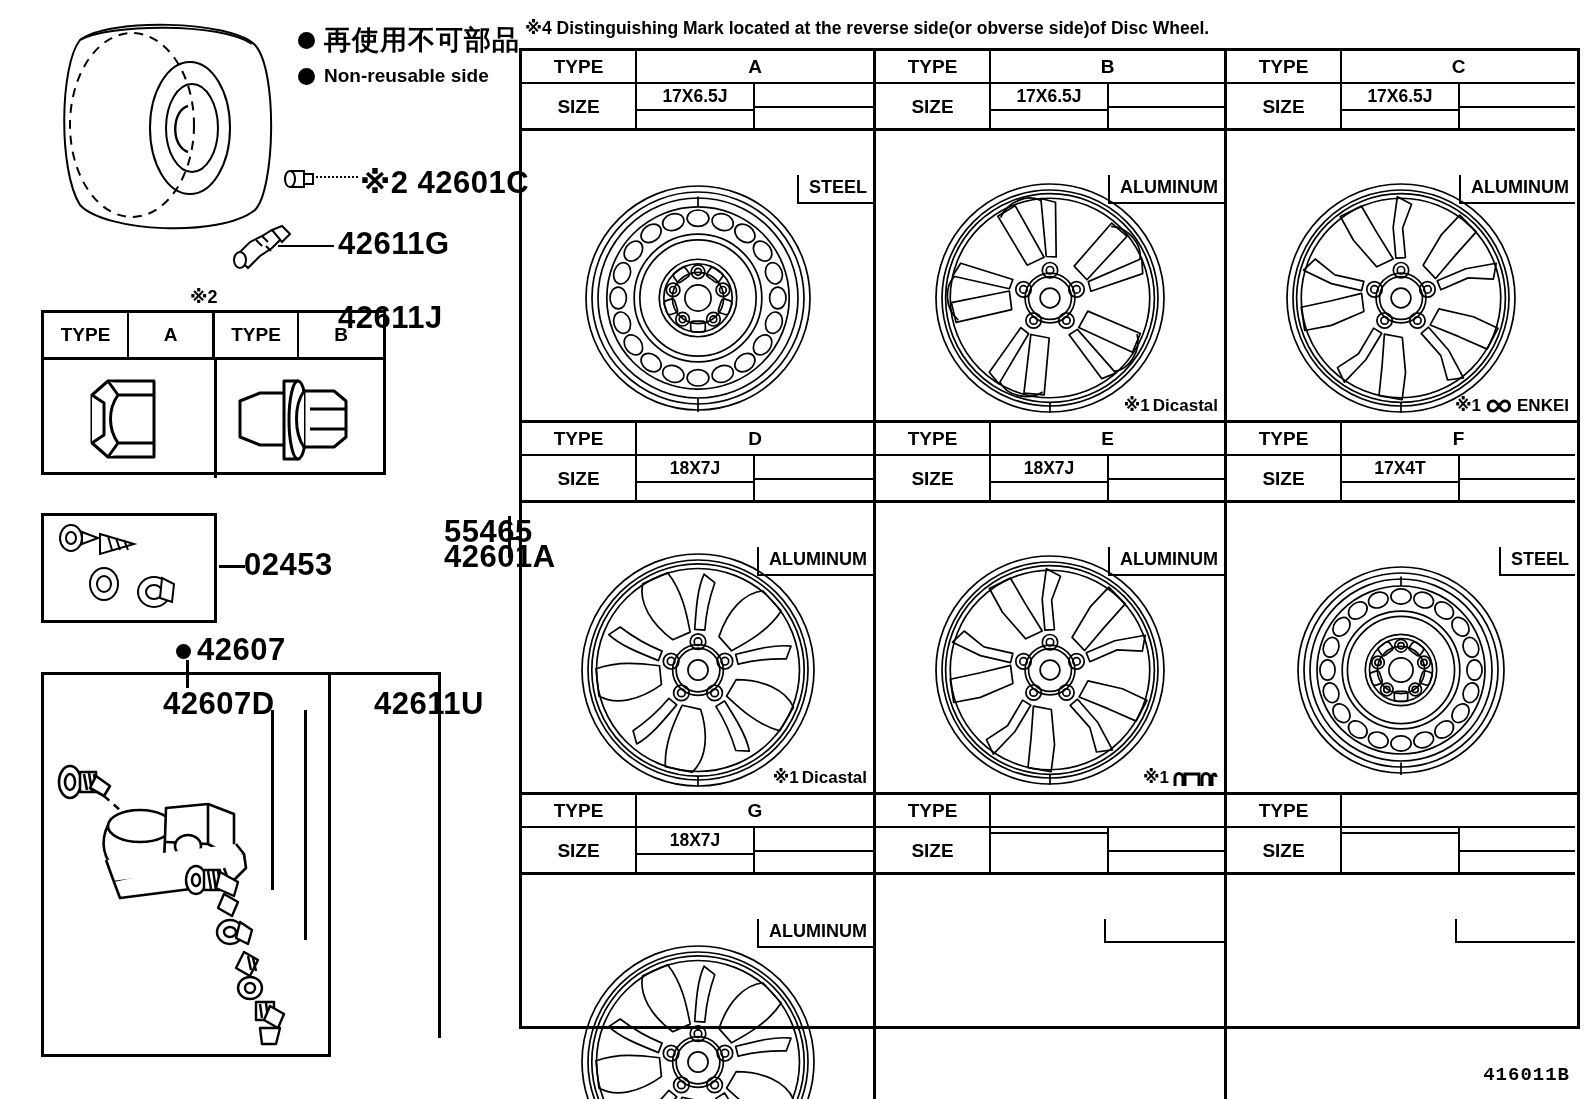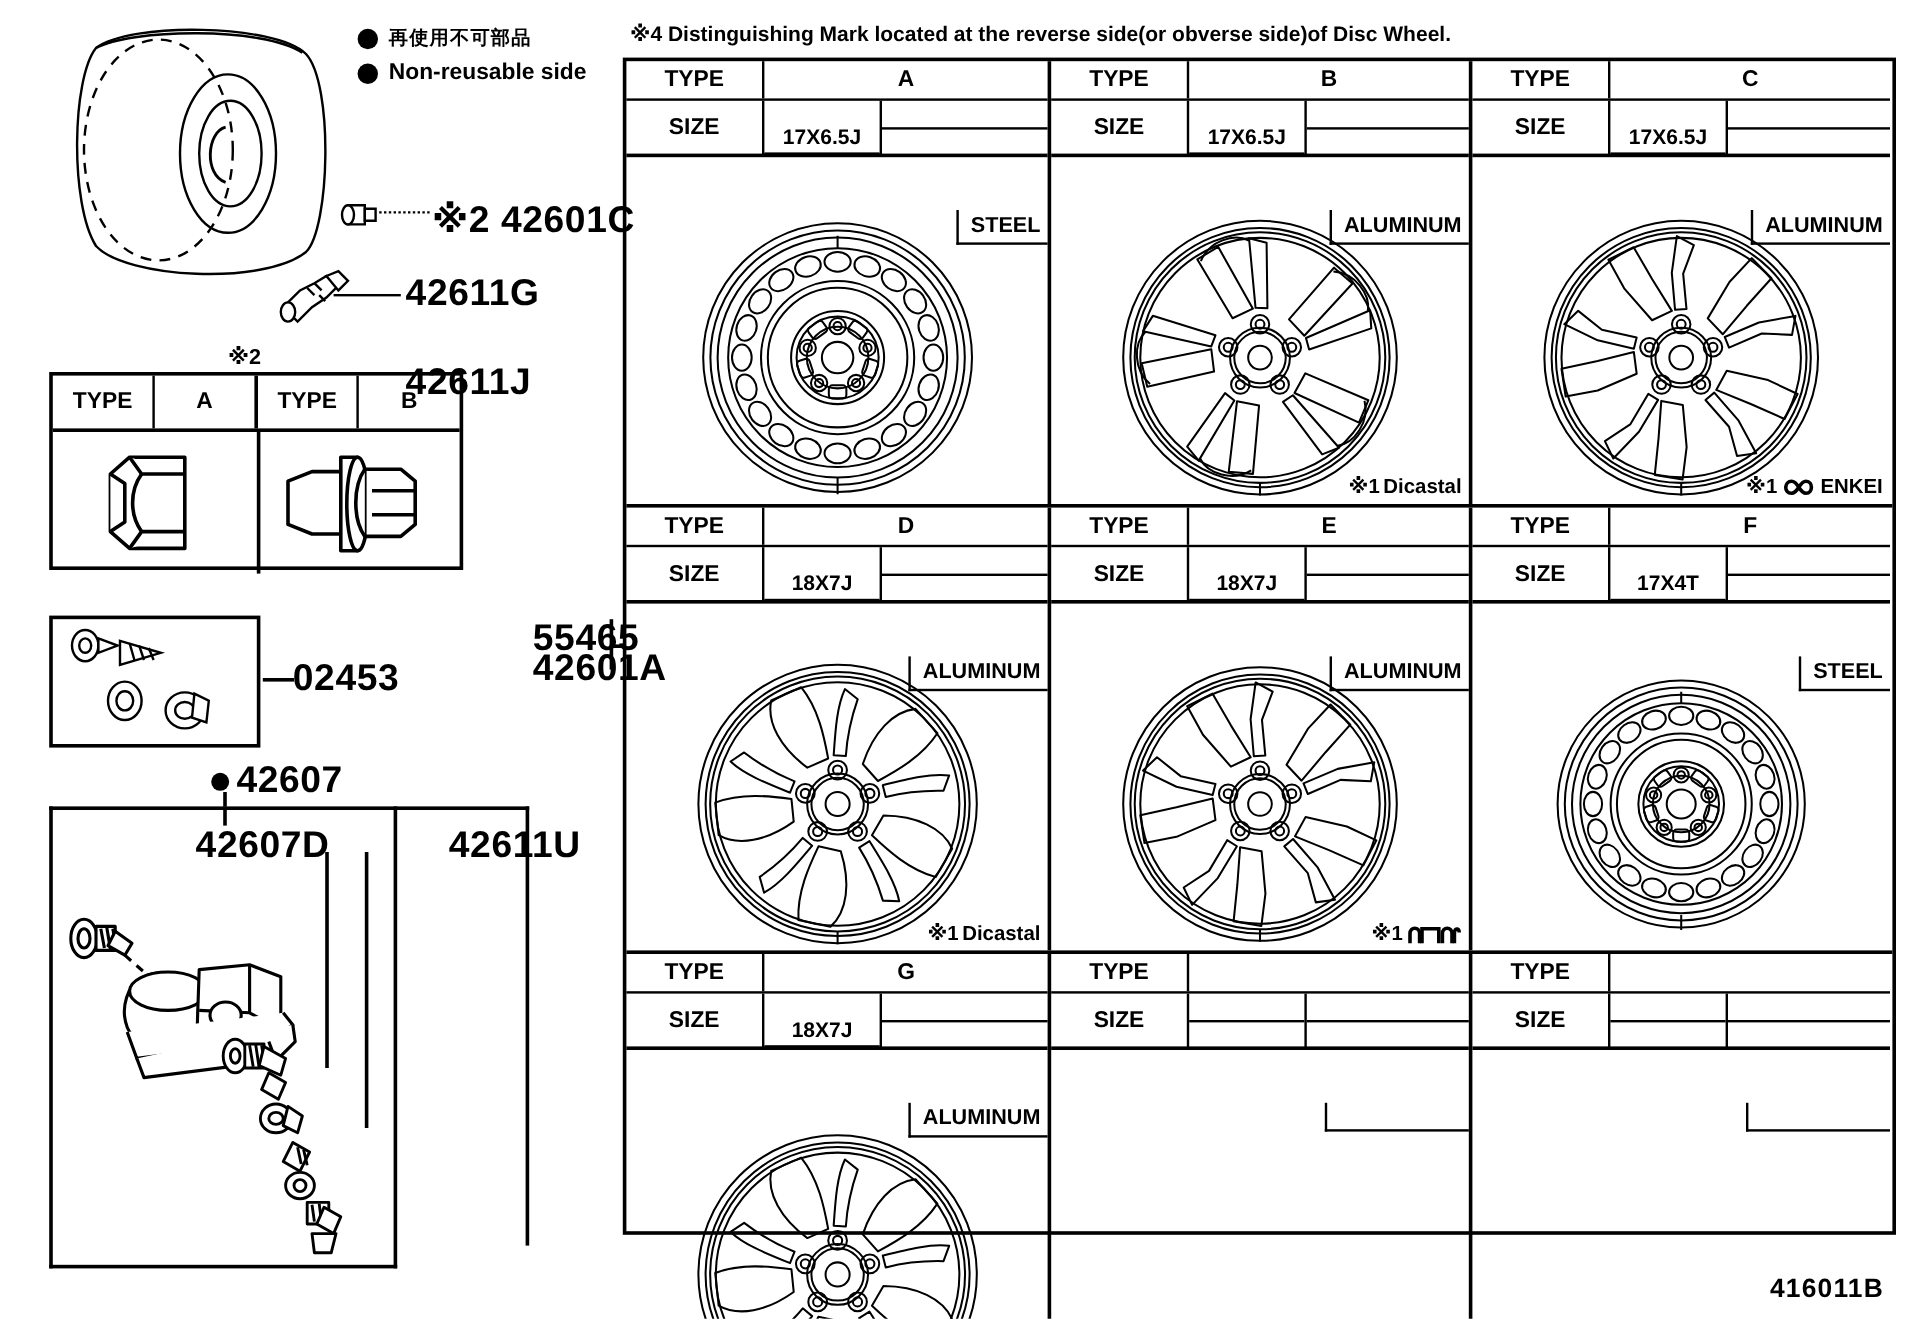--- a/index.html
+++ b/index.html
@@ -10,41 +10,41 @@
     color:#000;
     -webkit-font-smoothing:none;
   }
   .abs{position:absolute;}
   .lbl{font-weight:bold;white-space:nowrap;line-height:1;}
 
   
   #legend{left:298px;top:22px;}
   .legend-row{display:flex;align-items:center;gap:9px;margin-bottom:7px;}
   .bullet{width:17px;height:17px;border-radius:50%;background:#000;flex:none;}
-  .legend-jp{font-size:16px;font-weight:bold;letter-spacing:1px;}
+  .legend-jp{font-size:27px;font-weight:bold;letter-spacing:1px;}
   .legend-en{font-size:19px;font-weight:bold;}
 
   
   #note{left:525px;top:20px;font-size:17.5px;font-weight:bold;white-space:nowrap;}
 
   
   #wheel-table{left:519px;top:48px;width:1055px;height:975px;
     border:3px solid #000;border-collapse:collapse;}
   .wt-row{display:flex;}
   .wt-cell{width:351px;box-sizing:border-box;position:relative;}
   .wt-cell + .wt-cell{border-left:3px solid #000;}
   .hdr{height:80px;border-bottom:3px solid #000;box-sizing:border-box;}
   .hdr-top{display:flex;height:33px;border-bottom:2px solid #000;box-sizing:border-box;}
   .hdr-bot{display:flex;height:45px;box-sizing:border-box;}
   .cap{width:115px;display:flex;align-items:center;justify-content:center;
     font-size:19px;font-weight:bold;border-right:2px solid #000;box-sizing:border-box;}
   .typeval{flex:1;display:flex;align-items:center;justify-content:center;
     font-size:19px;font-weight:bold;}
-  .sz-left{width:98px;box-sizing:border-box;border-right:2px solid #000;
-    display:flex;align-items:flex-start;justify-content:center;padding-top:20px;
+  .sz-left{width:118px;box-sizing:border-box;border-right:2px solid #000;
+    display:flex;align-items:flex-start;justify-content:center;padding-top:2px;
     font-size:17.5px;font-weight:bold;}
   .sz-left span{border-bottom:2px solid #000;width:100%;text-align:center;padding-bottom:2px;}
   .sz-right{flex:1;box-sizing:border-box;}
   .sz-right .mat{height:22px;border-bottom:2px solid #000;}
   .wheelcell{height:245px;position:relative;box-sizing:border-box;margin-top:44px;}
   .matlabel{position:absolute;top:0;right:0;font-size:18px;font-weight:bold;
     padding:2px 6px 4px 10px;border-left:2px solid #000;border-bottom:2px solid #000;
     background:#fff;white-space:nowrap;}
   .dmark{position:absolute;bottom:4px;right:6px;font-size:17px;font-weight:bold;
     white-space:nowrap;display:flex;align-items:center;gap:3px;}
@@ -66,21 +66,21 @@
   
   #box04423{left:41px;top:513px;width:176px;height:110px;border:3px solid #000;box-sizing:border-box;}
 
   
   #tpmsbox{left:41px;top:672px;width:290px;height:385px;border:3px solid #000;box-sizing:border-box;border-top:none;}
 
   
   .pn{font-size:31px;font-weight:bold;white-space:nowrap;letter-spacing:0.5px;}
   .dot{width:15px;height:15px;border-radius:50%;background:#000;display:inline-block;vertical-align:middle;margin-right:6px;}
   svg{display:block;}
-  #code{right:22px;bottom:14px;font-size:22px;font-weight:bold;letter-spacing:1px;}
+  #code{right:22px;bottom:14px;font-size:19px;font-weight:bold;letter-spacing:1px;font-family:Liberation Mono, monospace;}
 </style>
 </head>
 <body>
 
 <div class="abs" id="legend">
   <div class="legend-row">
     <span class="bullet"></span>
     <span class="legend-jp">再使用不可部品</span>
   </div>
   <div class="legend-row">

